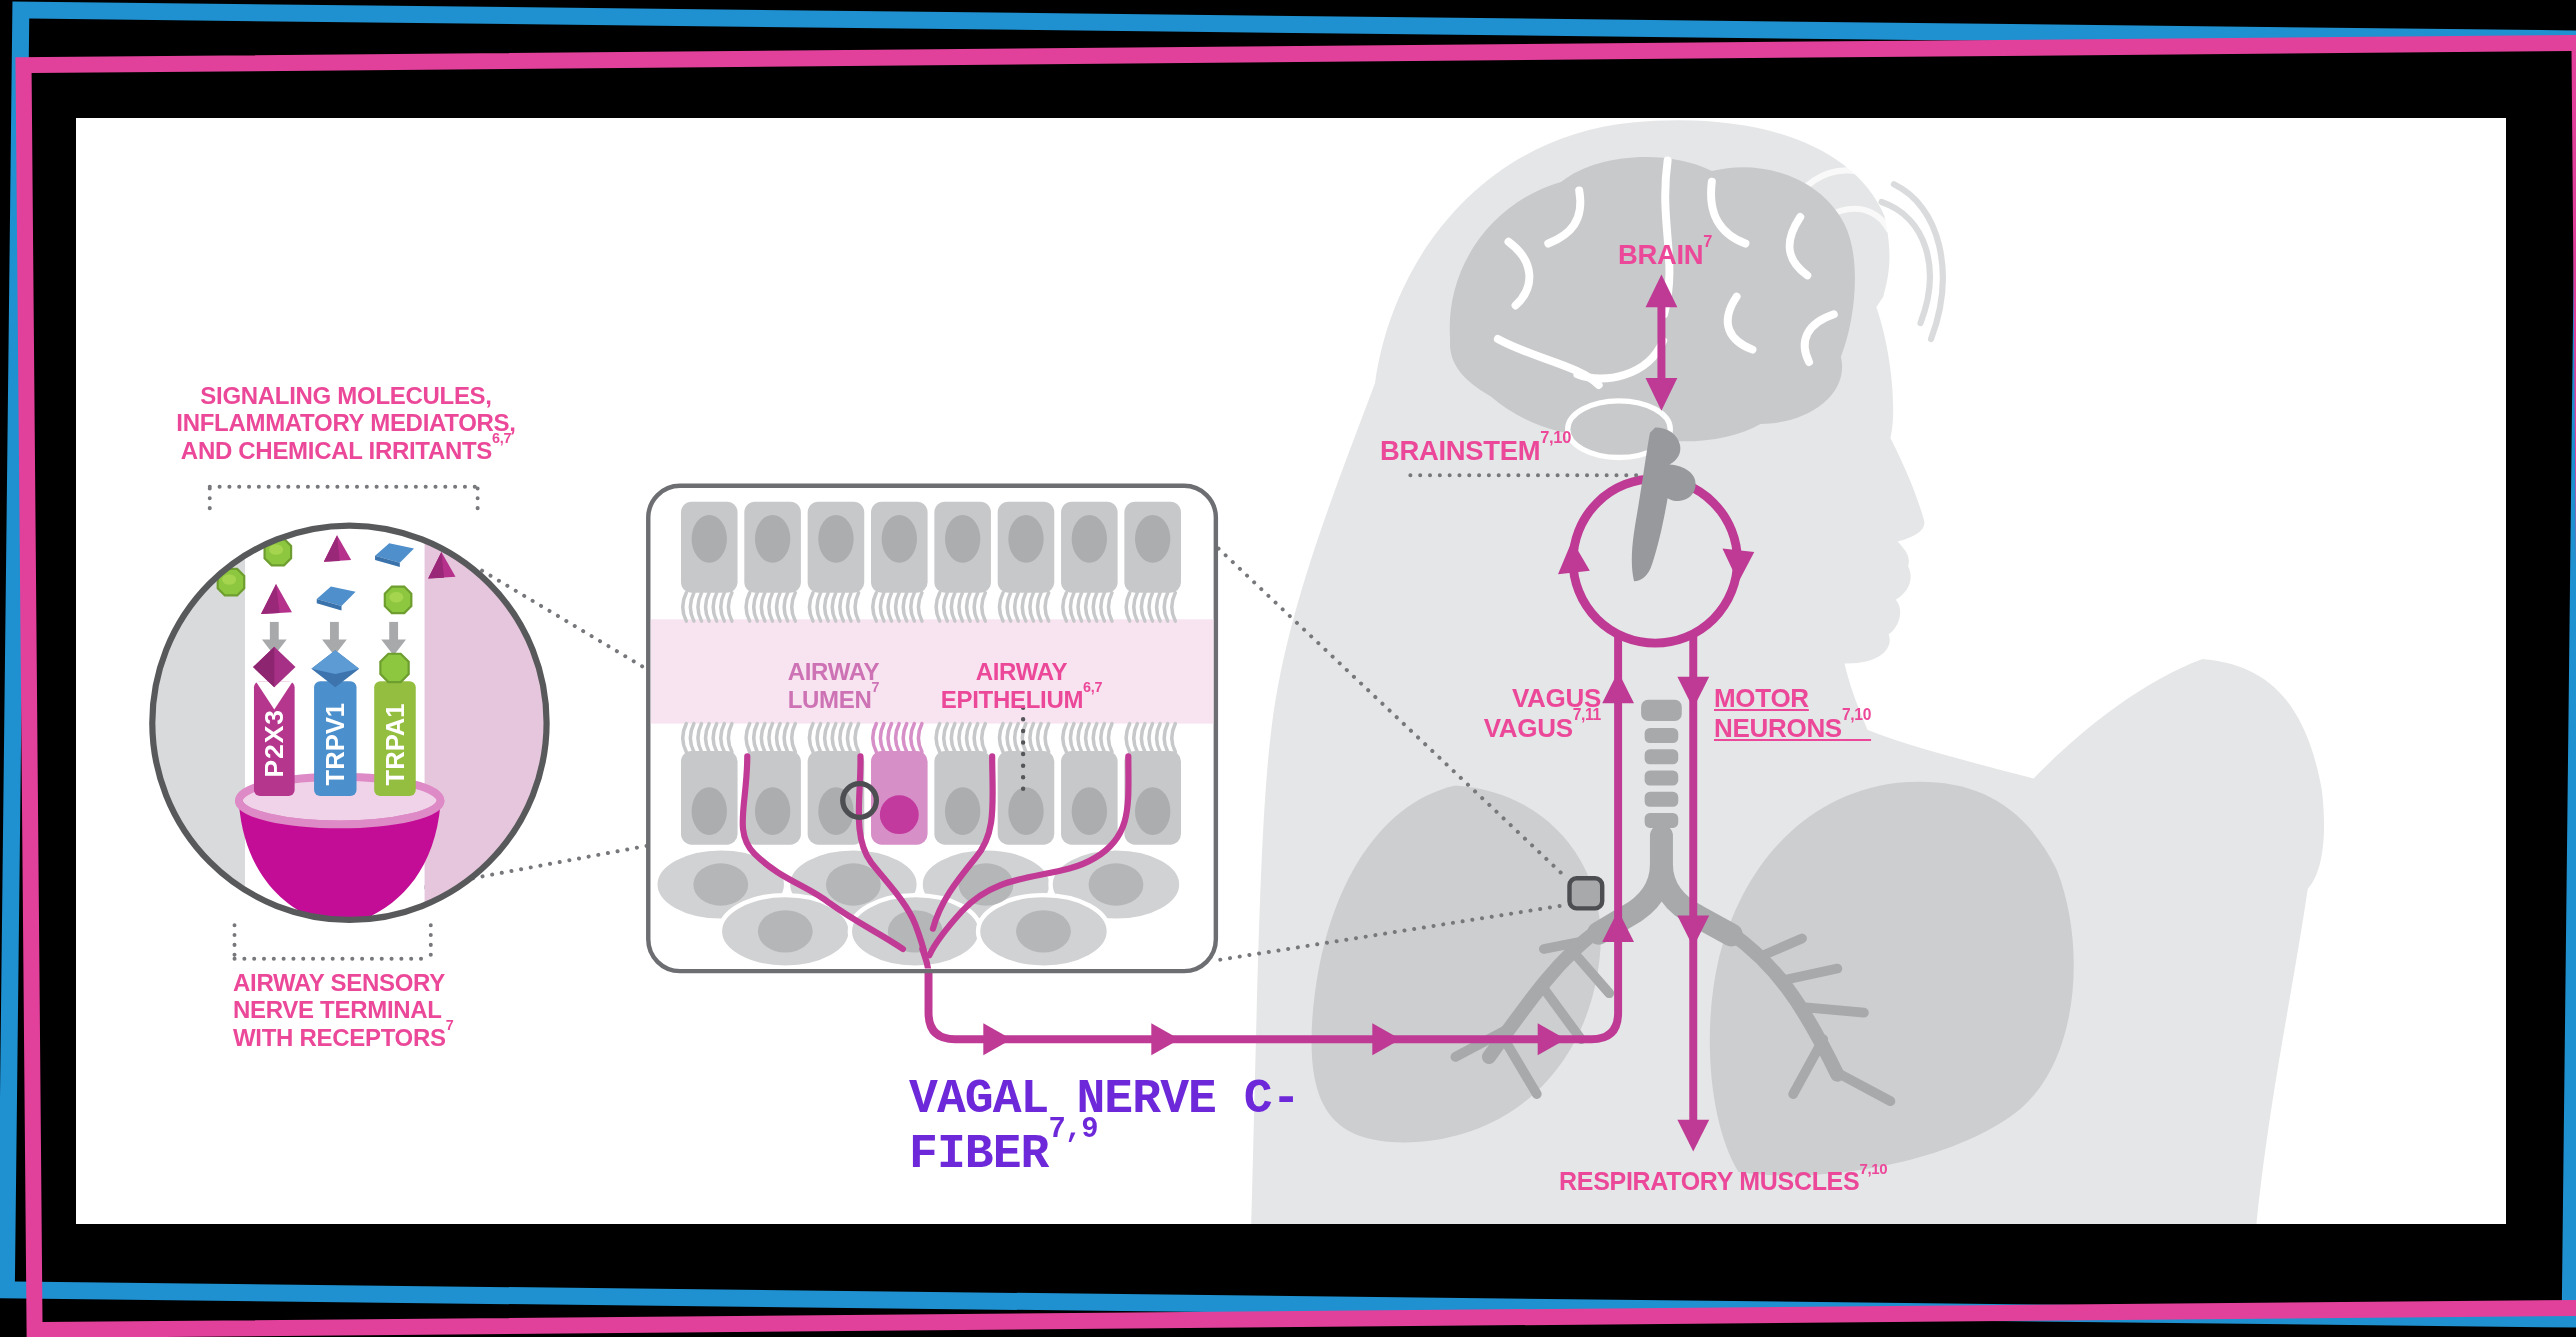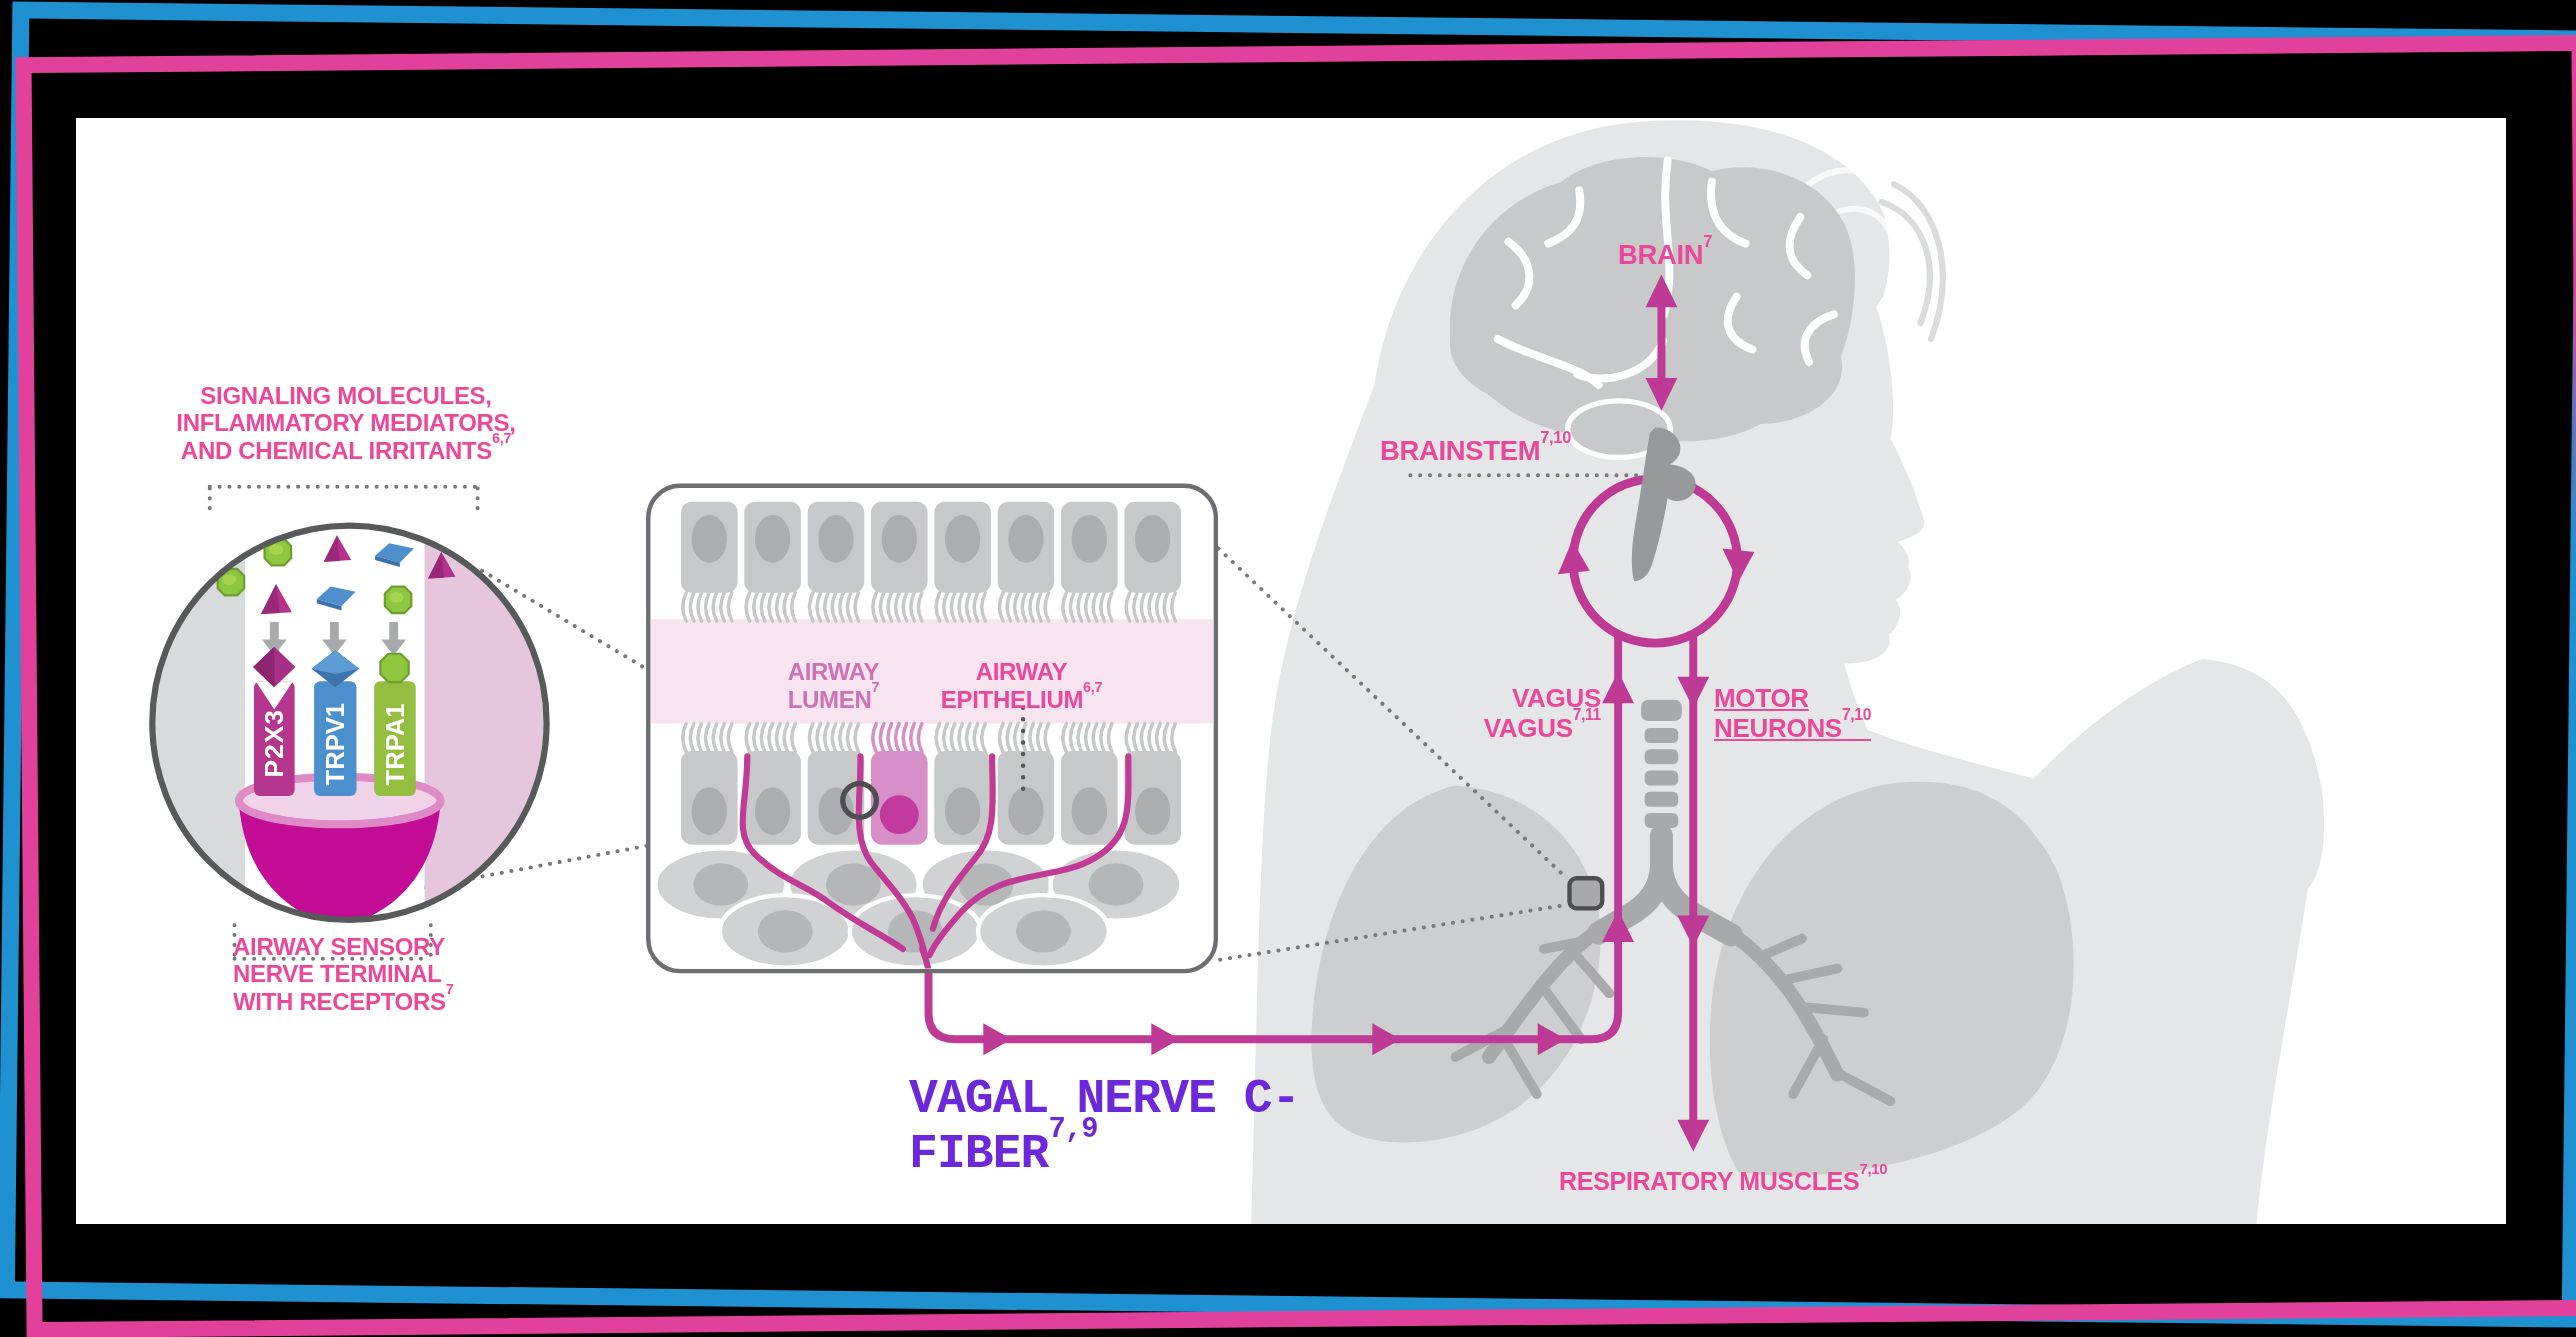--- a/index.html
+++ b/index.html
@@ -9,21 +9,21 @@
   .frame-blue{left:5.3px;top:16px;width:2547px;height:1263px;border:17.7px solid #1F90D0;
               transform:rotate(.65deg);}
   .frame-pink{left:21px;top:46px;width:2540px;height:1249px;border:16px solid #E2419B;
               transform:rotate(-.5deg);}
   .canvas{position:absolute;left:76px;top:118px;width:2430px;height:1106px;background:#fff;
           overflow:hidden;}
   .art{position:absolute;left:0;top:0;}
   .lbl{position:absolute;color:#ec4899;font-weight:bold;letter-spacing:-0.3px;line-height:1.12;}
   .lbl sup{font-size:.6em;position:relative;top:-.45em;font-weight:bold;}
   .sig-label{left:93px;top:265px;width:354px;text-align:center;font-size:24px;}
-  .terminal-label{left:157px;top:816px;width:292px;font-size:24px;}
+  .terminal-label{left:157px;top:852px;width:292px;font-size:24px;}
   .lumen-label{left:669px;top:541px;width:177px;text-align:center;font-size:24px;color:#CD72B4;}
   .epi-label{left:857px;top:541px;width:177px;text-align:center;font-size:24px;}
   .vagal-label{left:833px;top:955px;width:566px;font-size:48px;color:#6d28d9;letter-spacing:-0.9px;font-family:Liberation Mono, monospace;}
   .brain-label{left:1503px;top:121px;width:172px;text-align:center;font-size:27.4px;}
   .brainstem-label{left:1141px;top:317px;width:354px;text-align:right;font-size:27.4px;}
   .vagus-label{left:1353px;top:566px;width:172px;text-align:right;font-size:26px;}
   .motor-label{left:1638px;top:566px;width:248px;font-size:26px;text-decoration:underline;}
   .resp-label{left:1471px;top:1049px;width:460px;font-size:25px;margin-left:12px;}
   
   .logo{position:absolute;left:1857px;top:400px;width:570px;height:172px;}

